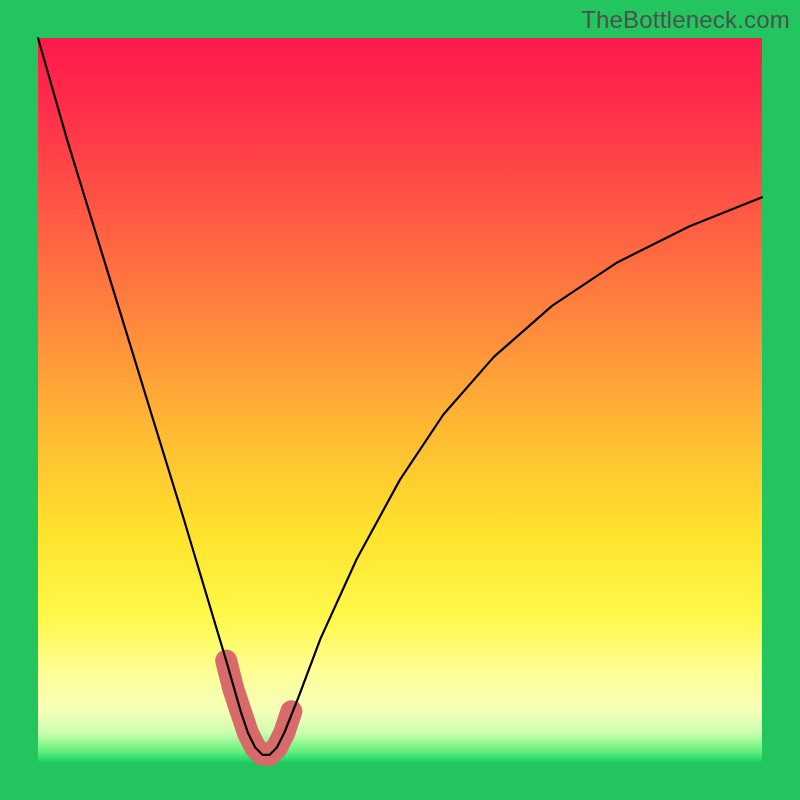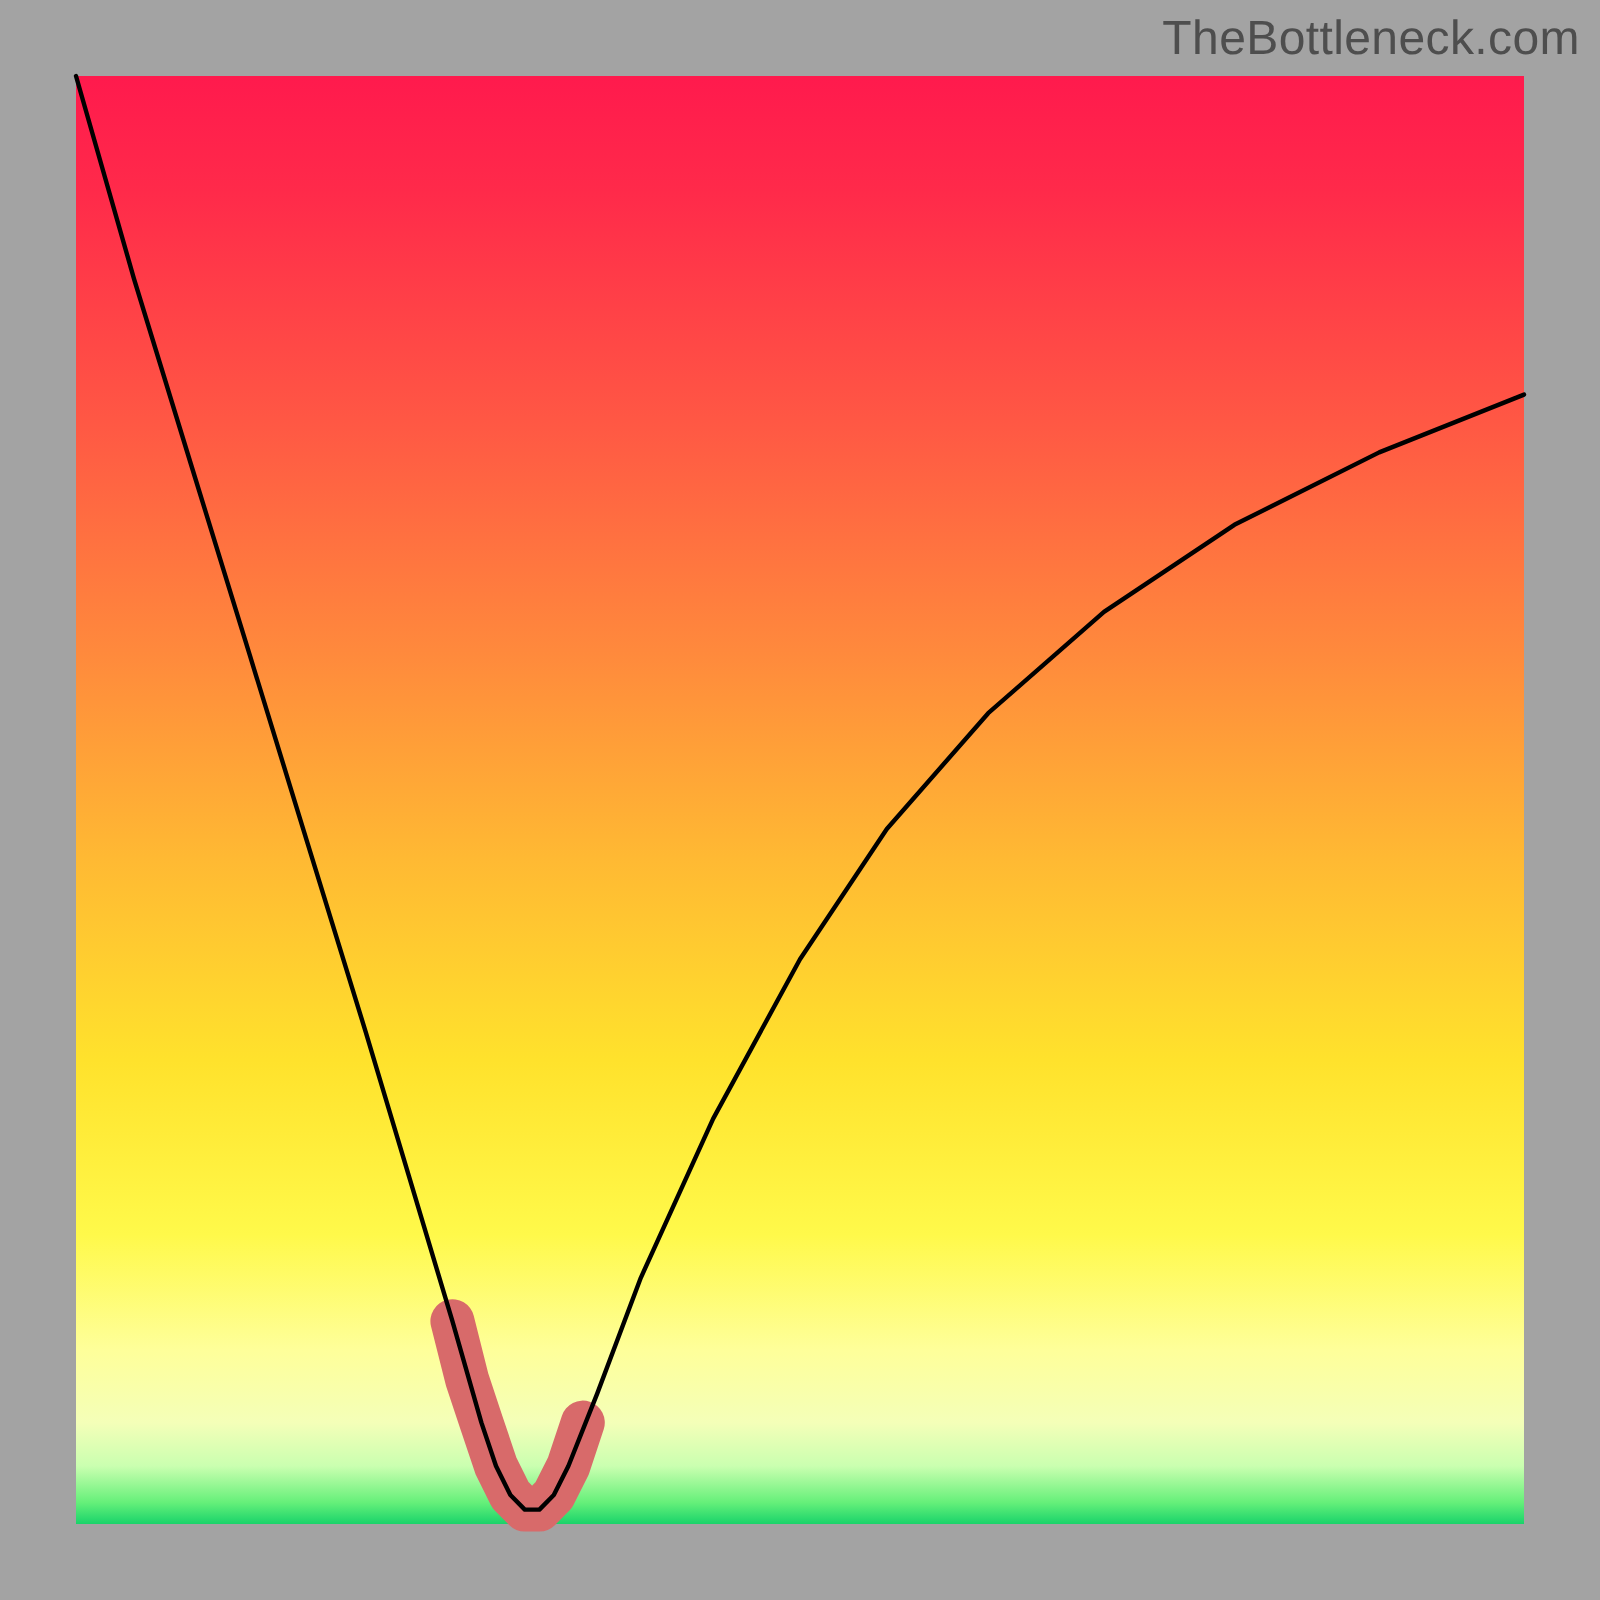--- a/index.html
+++ b/index.html
@@ -8,21 +8,21 @@
     width: 800px;
     height: 800px;
     background: #000;
     overflow: hidden;
     font-family: Arial, Helvetica, sans-serif;
   }
   .frame {
     position: absolute;
     left: 0; top: 0;
     width: 800px; height: 800px;
-    background: #a3a3a3;
+    background: #22c55e;
   }
   .plot {
     position: absolute;
     left: 38px;
     top: 38px;
     width: 724px;
     height: 724px;
     
     background: linear-gradient(to bottom,
       #ff1a4d 0%,

